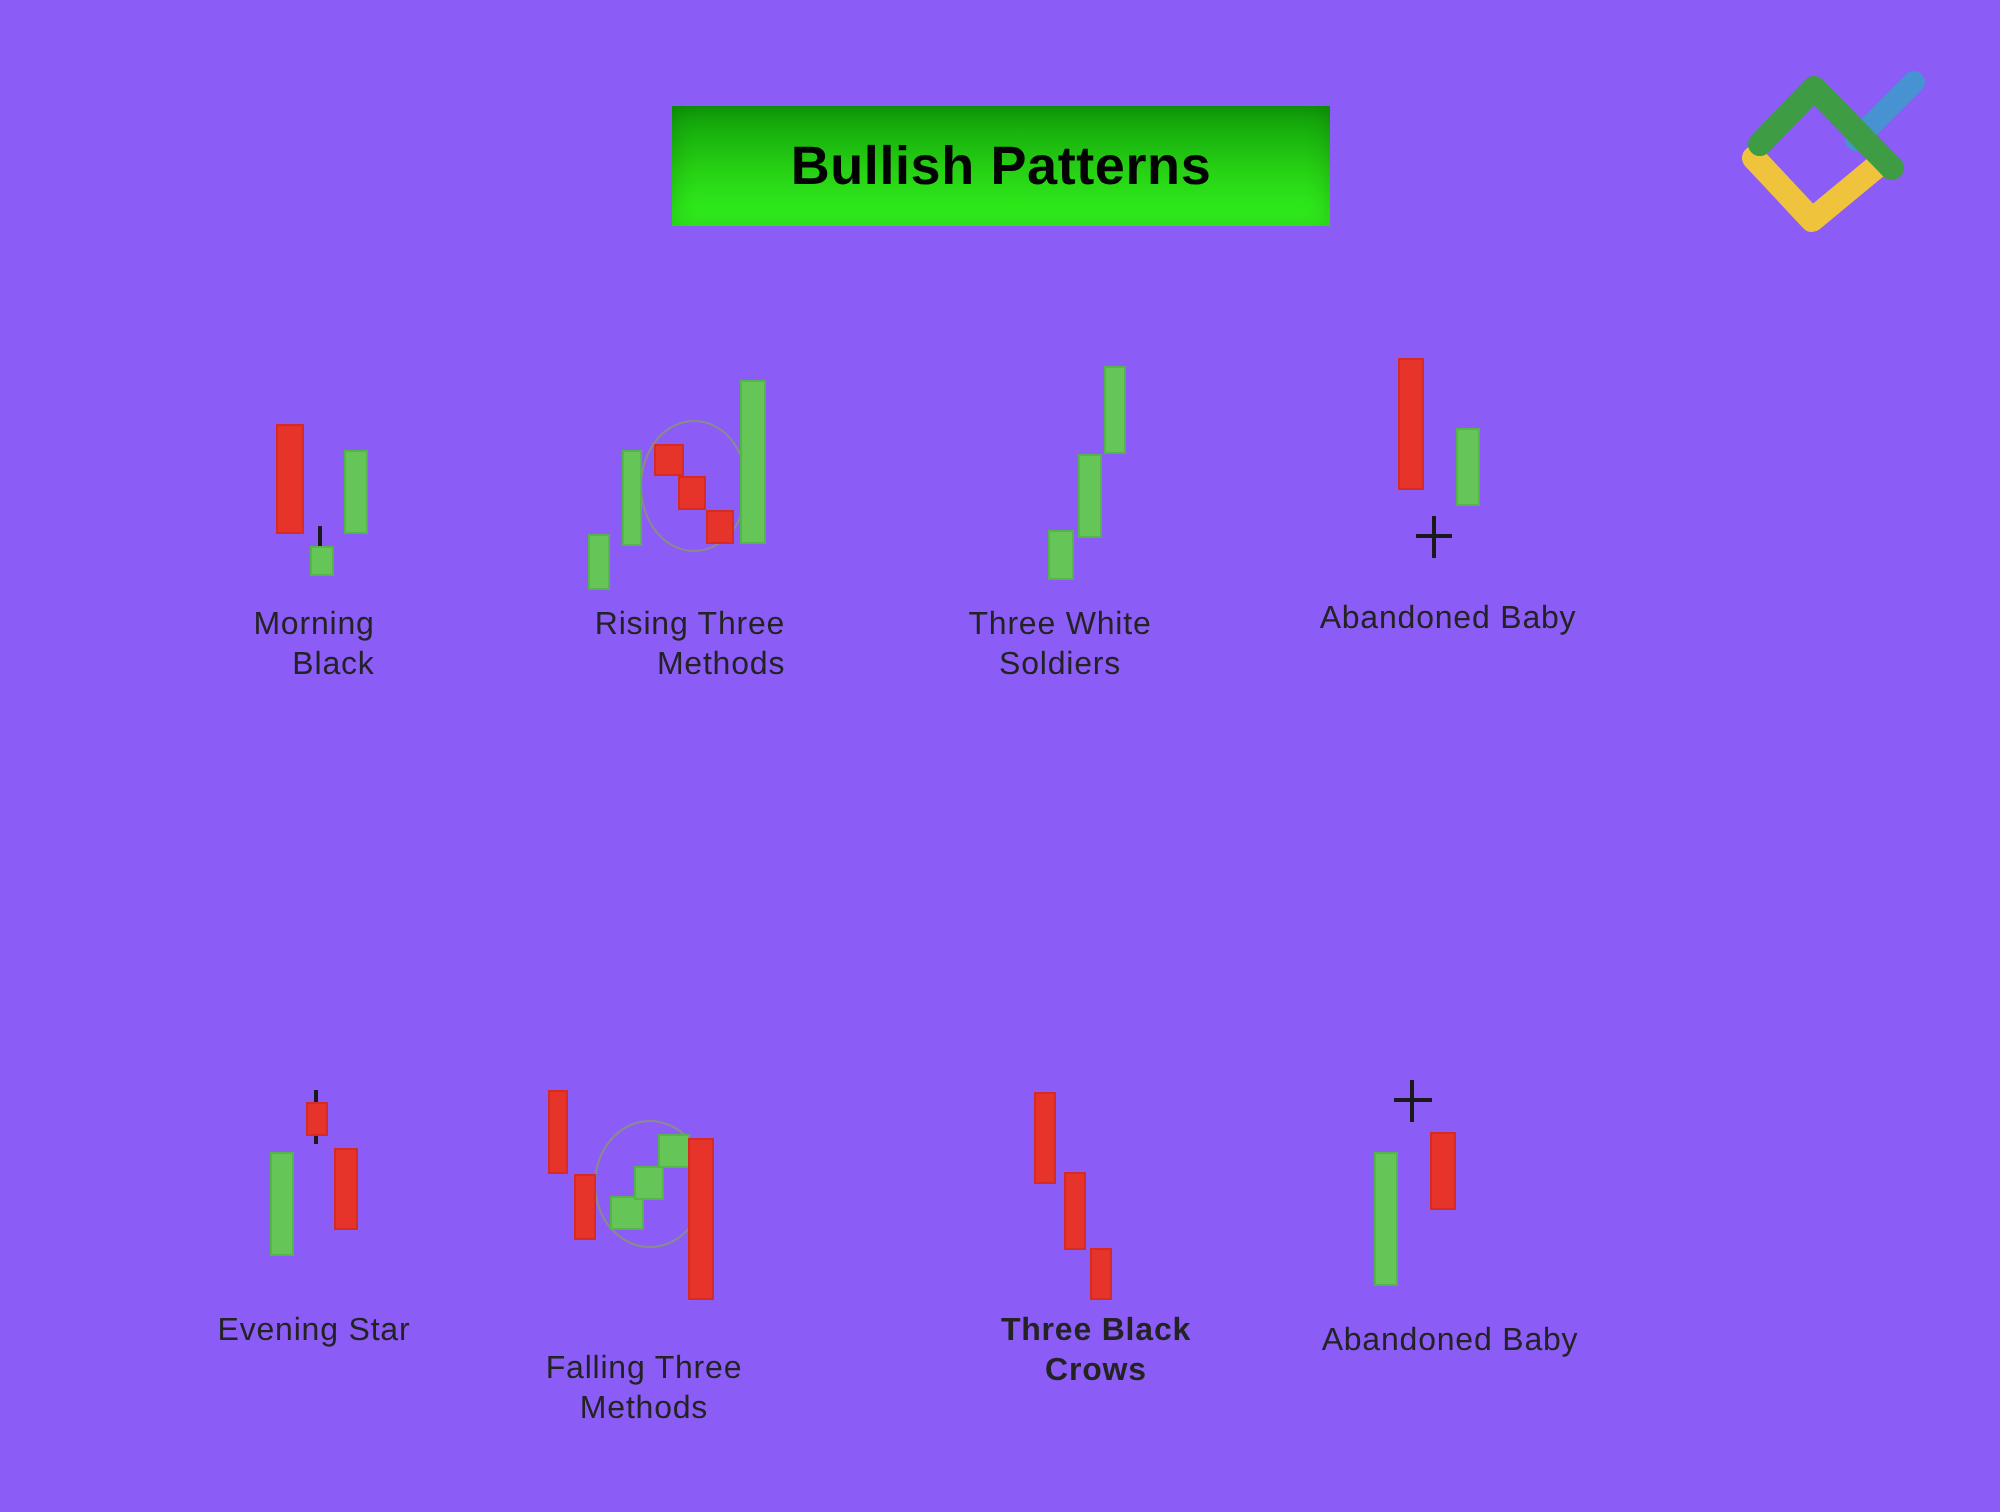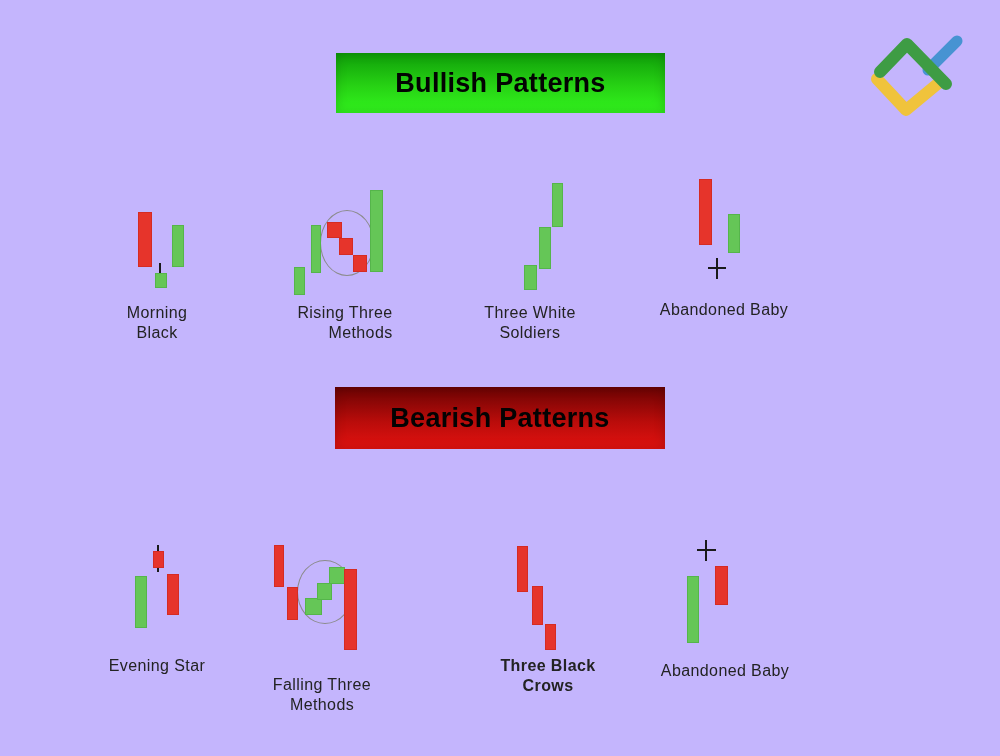--- a/index.html
+++ b/index.html
@@ -1,17 +1,17 @@
 <!DOCTYPE html>
 <html><head>
 <meta charset="utf-8">
 <style>
   html,body { margin:0; padding:0; background:#ffffff; }
   .canvas {
-    position:relative; width:1000px; height:756px; background:#c4b5fd;
+    position:relative; width:1000px; height:756px; background:#8b5cf6;
     overflow:hidden; font-family:"Liberation Sans","DejaVu Sans",sans-serif;
     --bull:#65c657; --bull-border:#55b54b; --bear:#e6342b; --bear-border:#d52b23;
     --wick:#1a1a1a; --circle:#8b8b8b; --label:#232323;
   }
   .banner {
     position:absolute; display:flex; align-items:center; justify-content:center;
     box-shadow: inset 0 0 12px rgba(0,0,0,0.20);
   }
   .banner-bull { left:336px; top:53px; width:329px; height:60px; }
   .banner-bear { left:335px; top:387px; width:330px; height:62px; }
@@ -35,36 +35,33 @@
 </style>
 </head>
 <body>
 
 <div class="canvas" style="--bull: #65c657; --bull-border: #55b54b; --bear: #e6342b; --bear-border: #d52b23; --wick: #1a1a1a; --circle: #8b8b8b; --label: #232323;">
 
   <div class="banner banner-bull" style="background: linear-gradient(rgb(15, 158, 9) 0%, rgb(39, 210, 20) 55%, rgb(50, 245, 30) 100%);">
     <span class="banner-label">Bullish Patterns</span>
   </div>
 
-  <div class="banner banner-bear" style="background: linear-gradient(rgb(107, 3, 3) 0%, rgb(184, 12, 10) 55%, rgb(227, 18, 16) 100%);">
-    <span class="banner-label">Bearish Patterns</span>
-  </div>
 
   <svg class="logo" viewBox="0 0 108 95" aria-hidden="true">
     <path d="M12 51 L41 82 L76 53" fill="none" stroke="#f0c33c" stroke-width="12" stroke-linecap="round" stroke-linejoin="round"></path>
     <path d="M63 42 L92 13" fill="none" stroke="#4793d2" stroke-width="11" stroke-linecap="round"></path>
     <path d="M15 44 L42 16 L81 56" fill="none" stroke="#3e9c44" stroke-width="12" stroke-linecap="round" stroke-linejoin="round"></path>
   </svg>
 
   <div id="patterns-root">
       <div class="candle bear" style="left: 138px; top: 212px; width: 14px; height: 55px;"></div>
       <div class="candle bull" style="left: 172px; top: 225px; width: 12px; height: 42px;"></div>
       <div class="candle bull" style="left: 155px; top: 273px; width: 12px; height: 15px;"></div>
       <div class="wick" style="left: 159px; top: 263px; height: 10px;"></div>
-      <div class="pattern-label" style="left: 157px; top: 303px;">
+      <div class="pattern-label" style="left: 157px; top: 303px; text-align: right;">
         <div>Morning</div>
         <div>Black</div>
       </div>
       <div class="highlight-circle" style="left: 320px; top: 210px; width: 54px; height: 66px;"></div>
       <div class="candle bull" style="left: 294px; top: 267px; width: 11px; height: 28px;"></div>
       <div class="candle bull" style="left: 311px; top: 225px; width: 10px; height: 48px;"></div>
       <div class="candle bear" style="left: 327px; top: 222px; width: 15px; height: 16px;"></div>
       <div class="candle bear" style="left: 339px; top: 238px; width: 14px; height: 17px;"></div>
       <div class="candle bear" style="left: 353px; top: 255px; width: 14px; height: 17px;"></div>
       <div class="candle bull" style="left: 370px; top: 190px; width: 13px; height: 82px;"></div>

